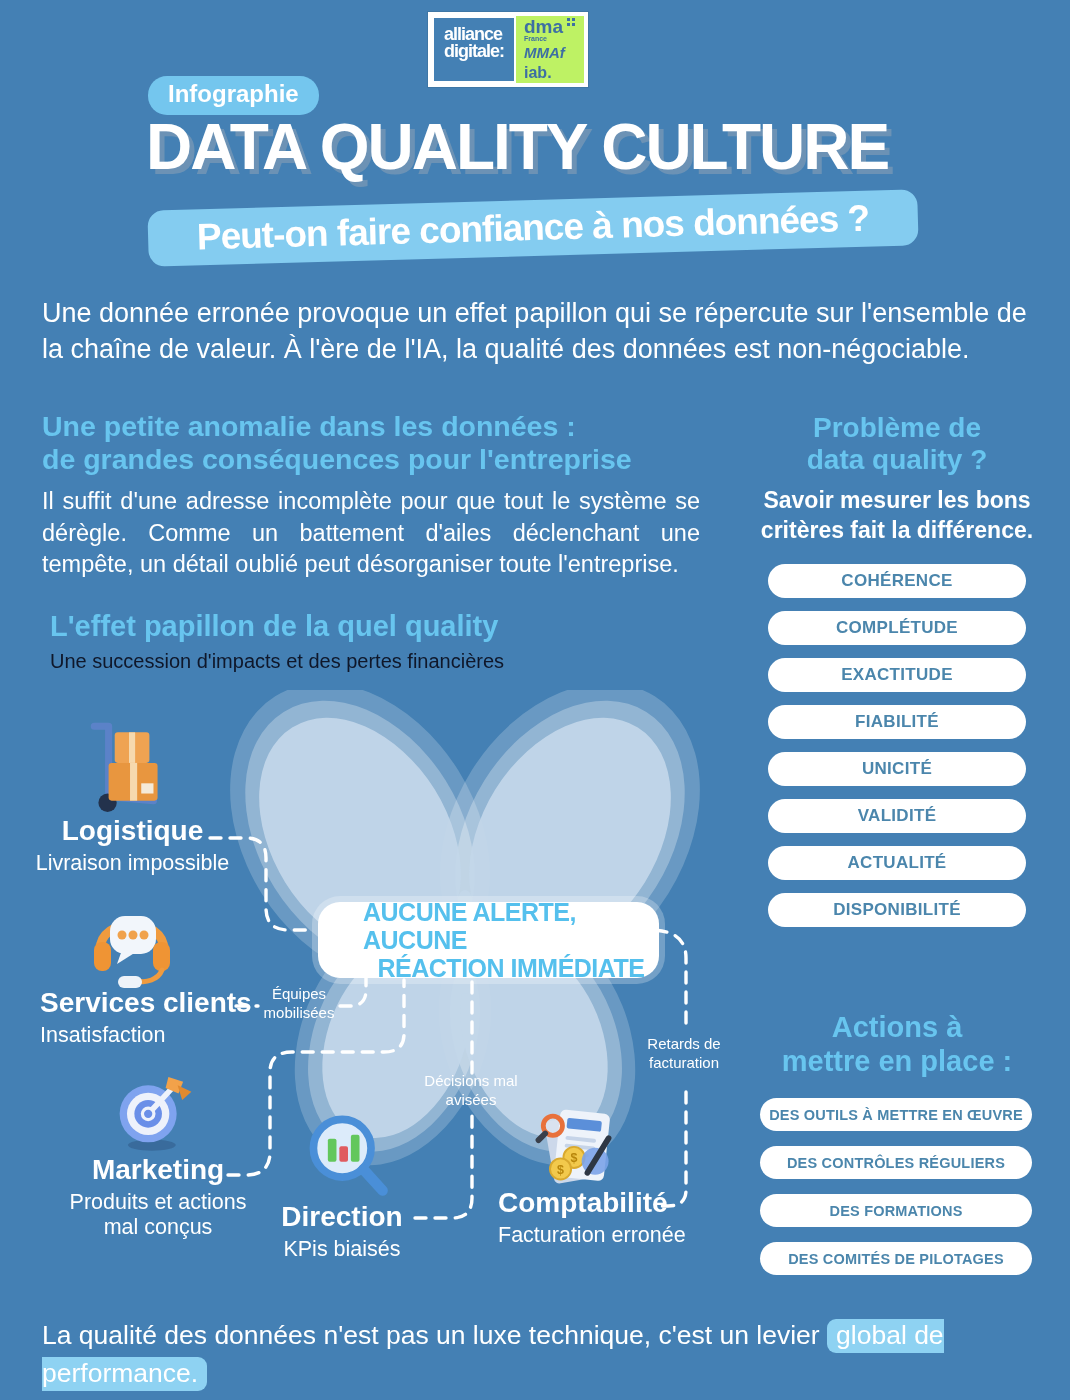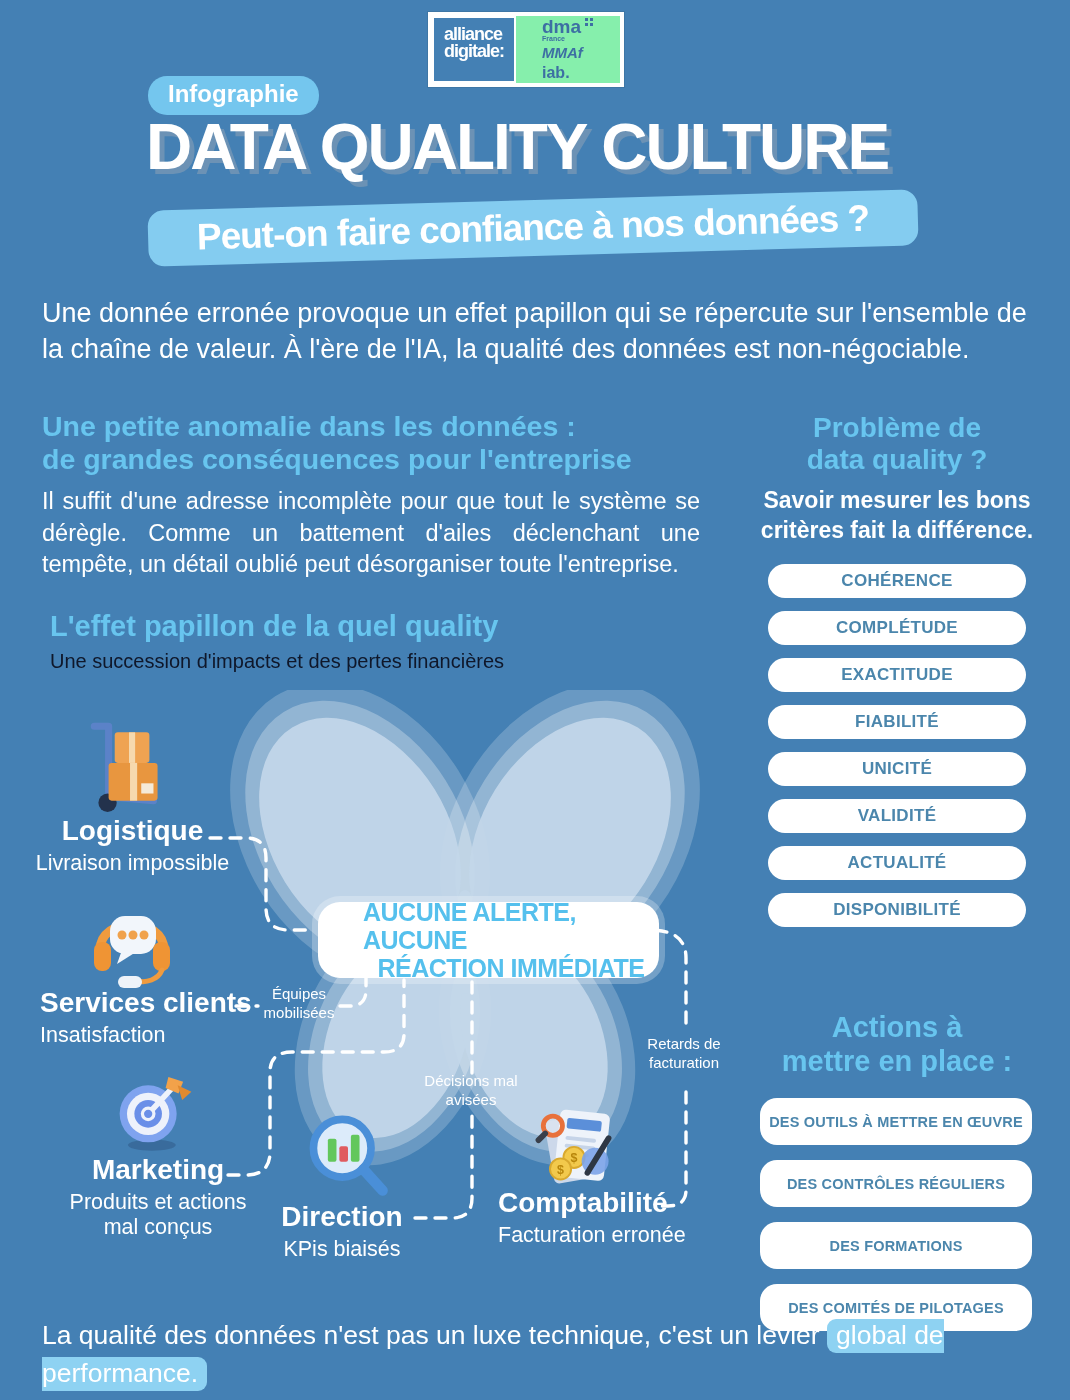--- a/index.html
+++ b/index.html
@@ -8,21 +8,21 @@
     background:#4480b4;
     font-family:"Liberation Sans", sans-serif;
     -webkit-font-smoothing:antialiased;
   }
   .abs{position:absolute;}
   
   .logo{left:428px;top:12px;display:flex;background:#ffffff;padding:4px;box-shadow:0 0 0 1px rgba(0,0,0,.08);}
   .logo-left{background:#4480b4;border:2px solid #fff;color:#fff;font-weight:bold;
     font-size:18px;line-height:.95;letter-spacing:-1px;padding:8px 10px 10px;}
   .logo-right{display:flex;flex-direction:column;align-items:flex-start;justify-content:center;
-    padding:2px 26px;color:#3d6fa3;font-weight:bold;background:#86efac;}
+    padding:2px 8px;color:#3d6fa3;font-weight:bold;background:#bef264;}
   .logo-dma{font-size:19px;line-height:.9;display:flex;align-items:flex-start;gap:4px;}
   .logo-france{font-size:7px;line-height:1;}
   .logo-mmaf{font-size:15px;font-style:italic;line-height:1.1;margin-top:3px;}
   .logo-iab{font-size:16px;line-height:1.1;margin-top:2px;}
   
   .badge{left:148px;top:76px;background:#74c6ee;color:#fff;font-weight:bold;
     font-size:24px;padding:4px 20px 7px;border-radius:19px;}
   .title{left:146px;top:110px;color:#fff;font-weight:800;font-size:64px;letter-spacing:-2px;
     text-shadow:5px 5px 0 rgba(122,152,182,.75);white-space:nowrap;}
   .banner{left:148px;top:200px;width:770px;height:56px;background:#84ccf0;border-radius:16px;
@@ -37,21 +37,21 @@
   .bfly-sub{left:50px;top:650px;color:#0f172a;font-size:20px;text-align:right;}
   
   .prob-h{left:768px;top:412px;width:258px;text-align:center;font-size:28px;line-height:1.16;}
   .prob-b{left:760px;top:486px;width:274px;text-align:center;color:#ffffff;font-size:23px;line-height:1.3;font-weight:700;}
   .pills{left:768px;top:564px;width:258px;}
   .pill{height:34px;margin-bottom:13px;background:#fff;border-radius:18px;
     display:flex;align-items:center;justify-content:center;
     color:#4b86ac;font-weight:bold;font-size:17px;letter-spacing:.3px;}
   .actions-h{left:760px;top:1010px;width:274px;text-align:center;font-size:29px;line-height:1.18;}
   .apills{left:760px;top:1098px;width:272px;}
-  .apill{height:47px;margin-bottom:15px;background:#fff;border-radius:17px;
+  .apill{height:33px;margin-bottom:15px;background:#fff;border-radius:17px;
     display:flex;align-items:center;justify-content:center;
     color:#4b86ac;font-weight:bold;font-size:14.5px;letter-spacing:.2px;}
   
   .overlay{left:0;top:690px;}
   .callout{left:318px;top:902px;width:296px;height:76px;background:#fff;border-radius:22px;
     display:flex;flex-direction:column;align-items:center;justify-content:center;
     box-shadow:0 0 0 6px rgba(255,255,255,.25);padding-left:45px;}
   .callout div{color:#55c0ed;font-weight:800;font-size:25px;line-height:1.12;letter-spacing:-.5px;}
   .node-label{color:#fff;font-weight:800;font-size:28px;line-height:1.05;}
   .node-impact{color:#fff;font-size:21.5px;line-height:1.15;margin-top:6px;font-weight:500;}

